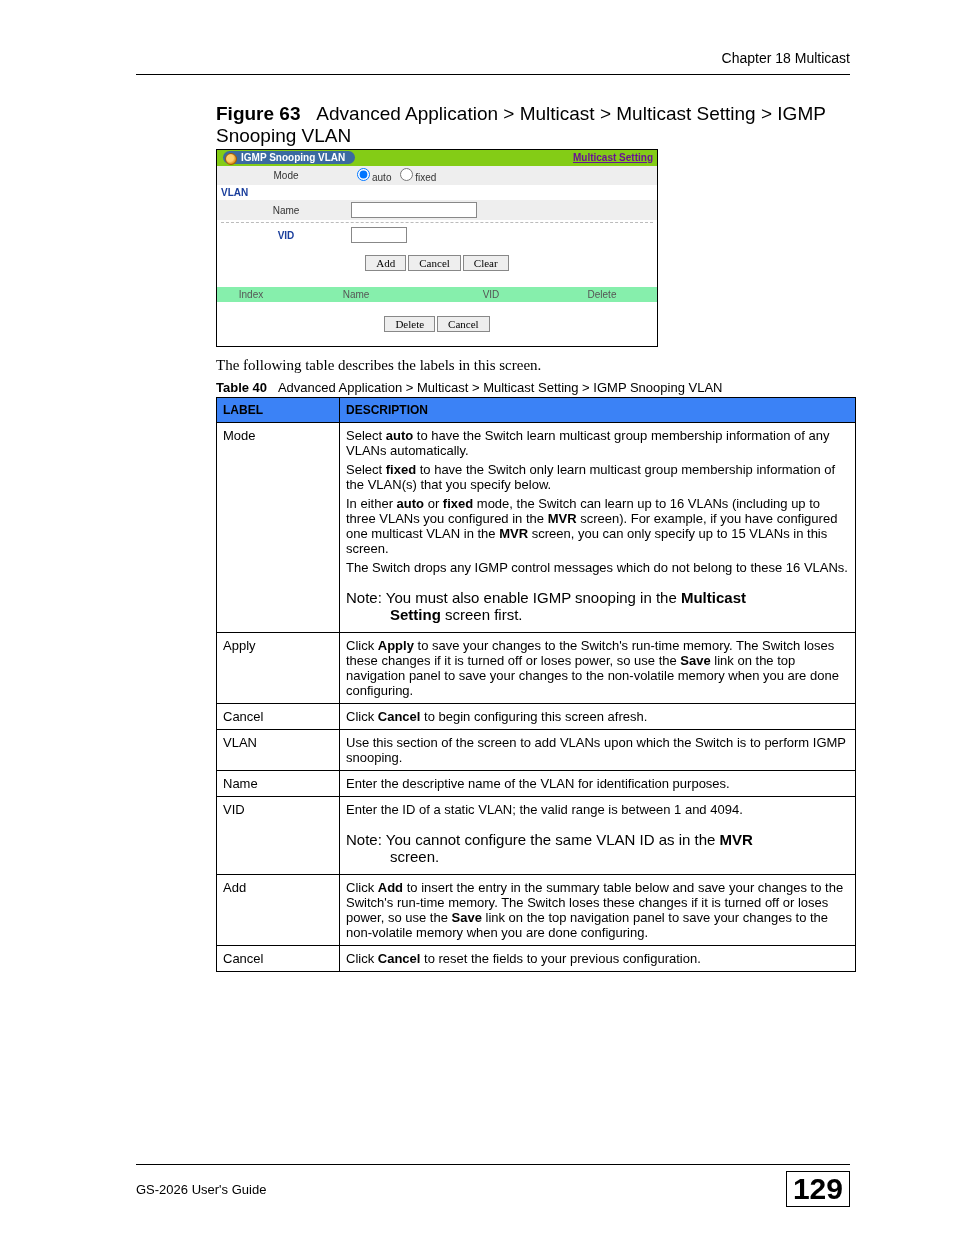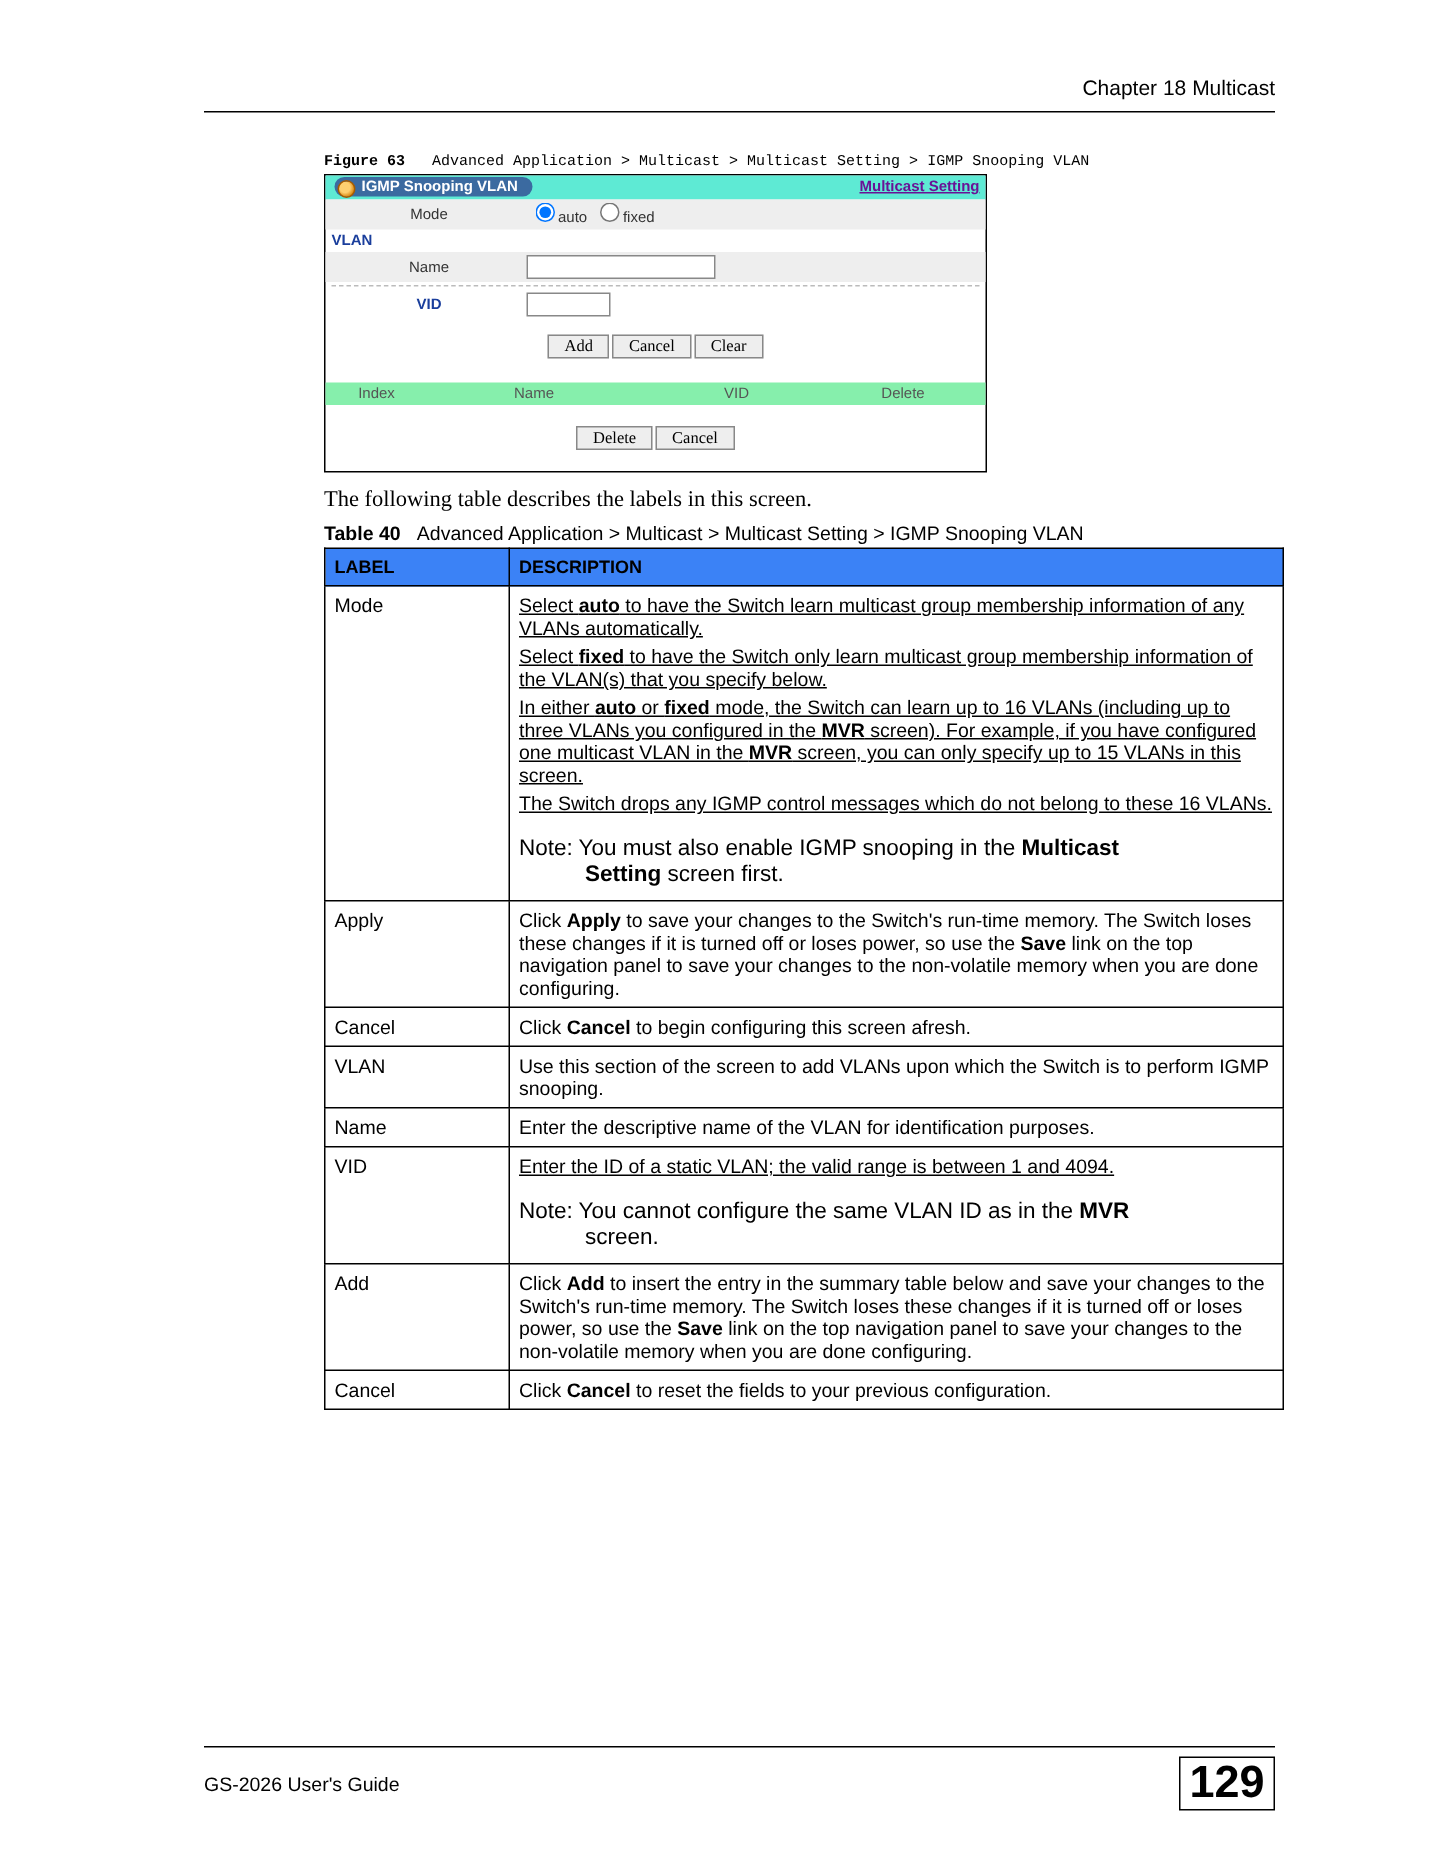--- a/index.html
+++ b/index.html
@@ -21,41 +21,40 @@
     text-align: right;
     font-size: 14px;
     margin-bottom: 8px;
   }
   hr.rule {
     border: none;
     border-top: 1.5px solid #000;
     margin: 0 0 28px 0;
   }
   .figcaption {
-    font-size: 10px;
+    font-size: 19px;
     margin: 4px 0 2px 80px;
-    font-family: Liberation Mono, monospace;
   }
   .figcaption .bold { font-weight: bold; }
 
   
   .shot {
     margin-left: 80px;
     width: 440px;
     border: 1px solid #000;
     font-size: 10px;
     color: #333;
     background: #fff;
   }
   .shot .titlebar {
     display: flex;
     align-items: center;
     justify-content: space-between;
     padding: 1px 4px 2px 6px;
-    background: #5eead4;
+    background: #84cc16;
   }
   .pill {
     background: #3b6aa0;
     color: #fff;
     font-size: 10px;
     font-weight: bold;
     padding: 1px 10px 1px 18px;
     border-radius: 10px;
     position: relative;
   }
@@ -149,21 +148,21 @@
     text-align: left;
   }
   table.desc th {
     background: #3b82f6;
     font-weight: bold;
     font-size: 12px;
   }
   table.desc td.label {
     width: 110px;
   }
-  .desc-block { margin-bottom: 4px; text-decoration: underline; }
+  .desc-block { margin-bottom: 4px; }
   .note {
     font-size: 15px;
     margin: 14px 0 4px 0;
   }
   .note-indent { padding-left: 44px; display: block; }
 
   .footer {
     position: absolute;
     bottom: 28px;
     left: 120px;

